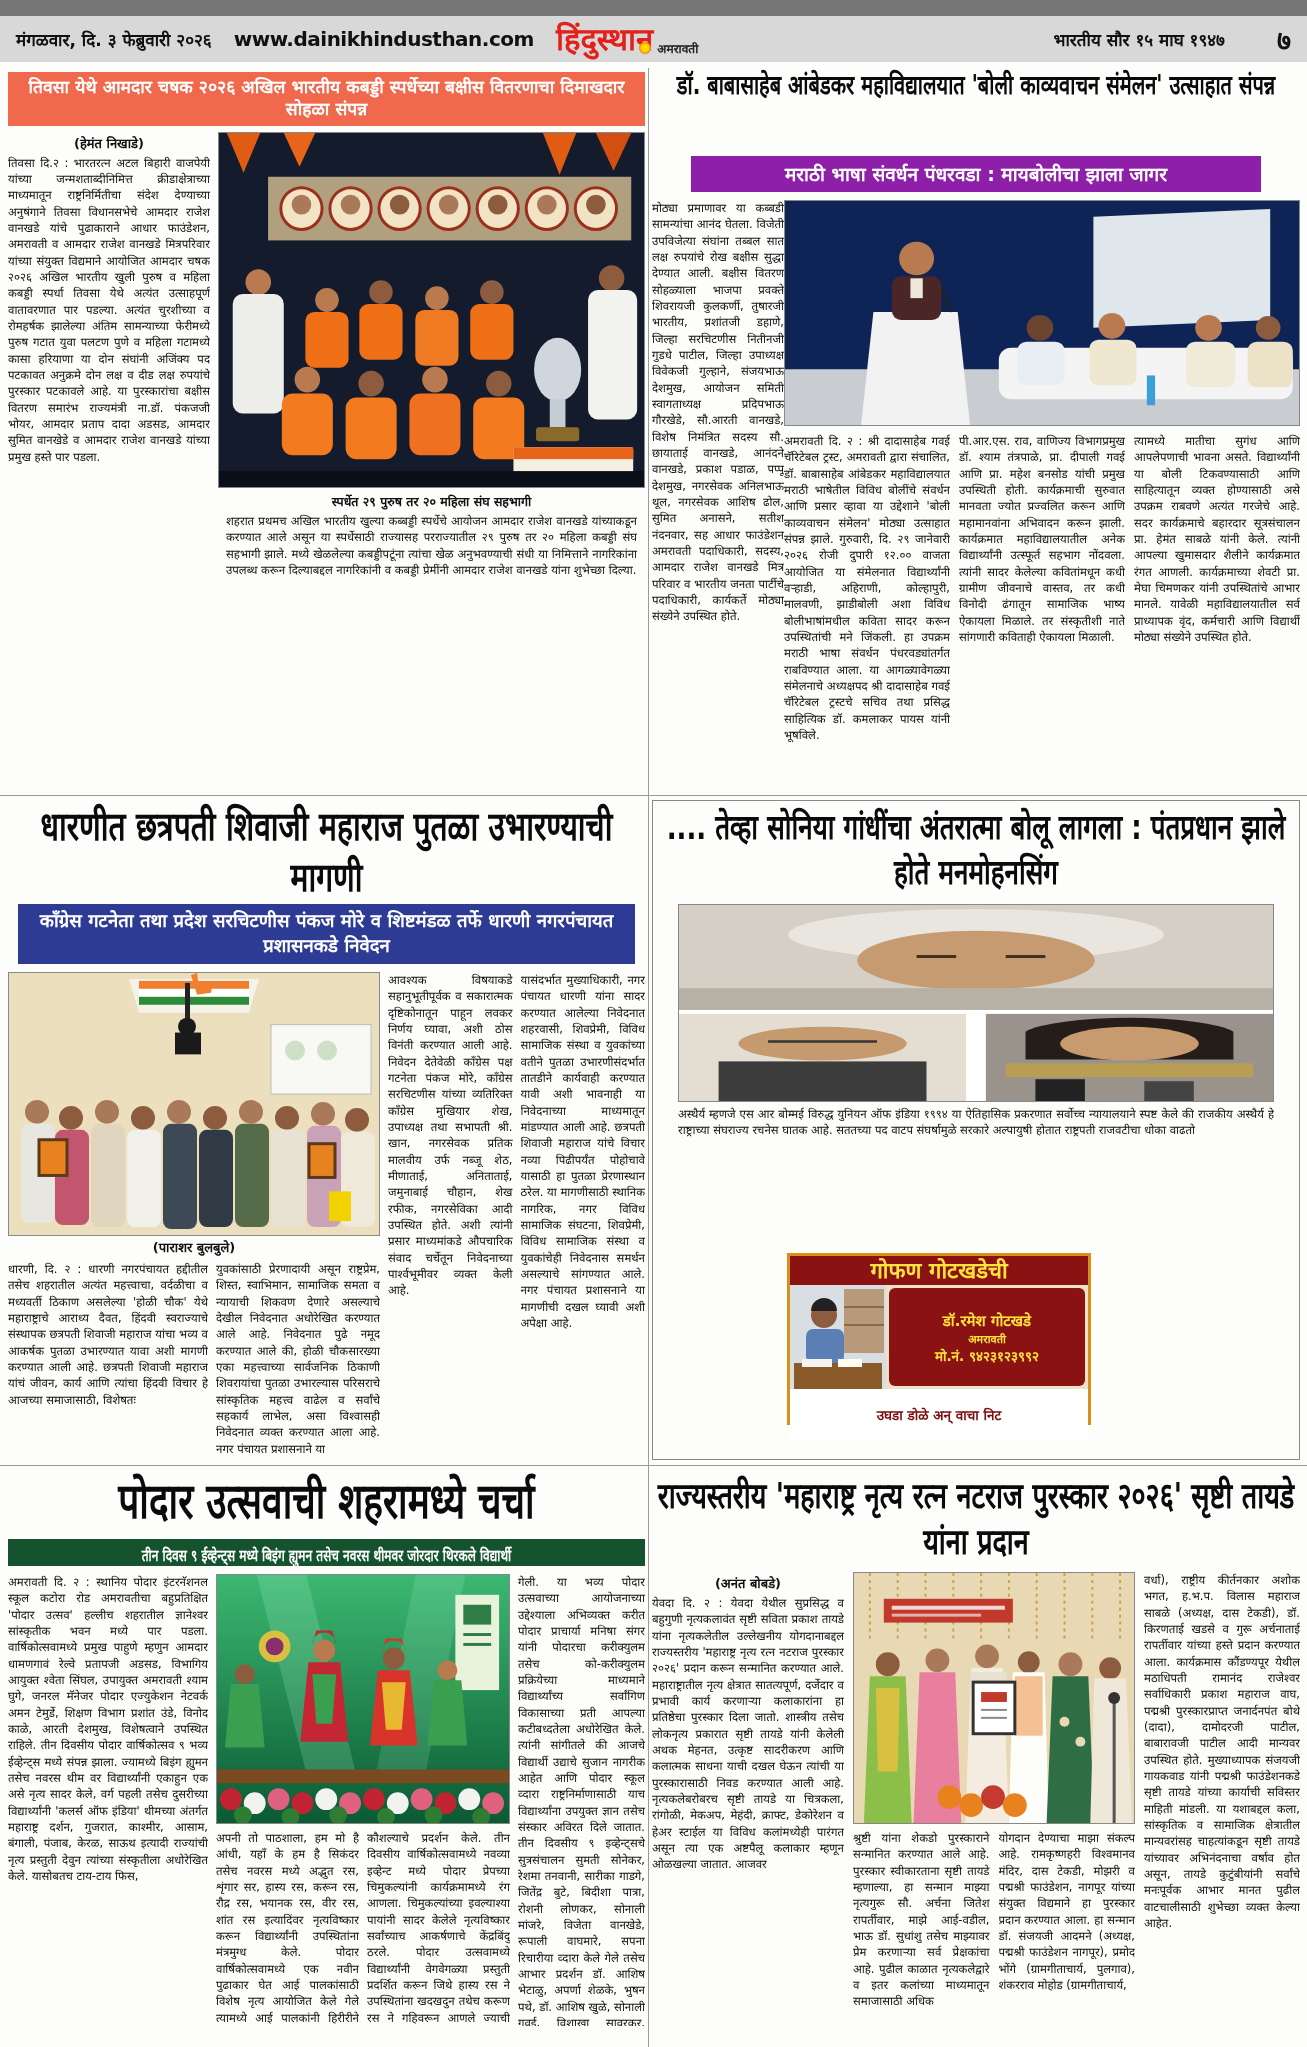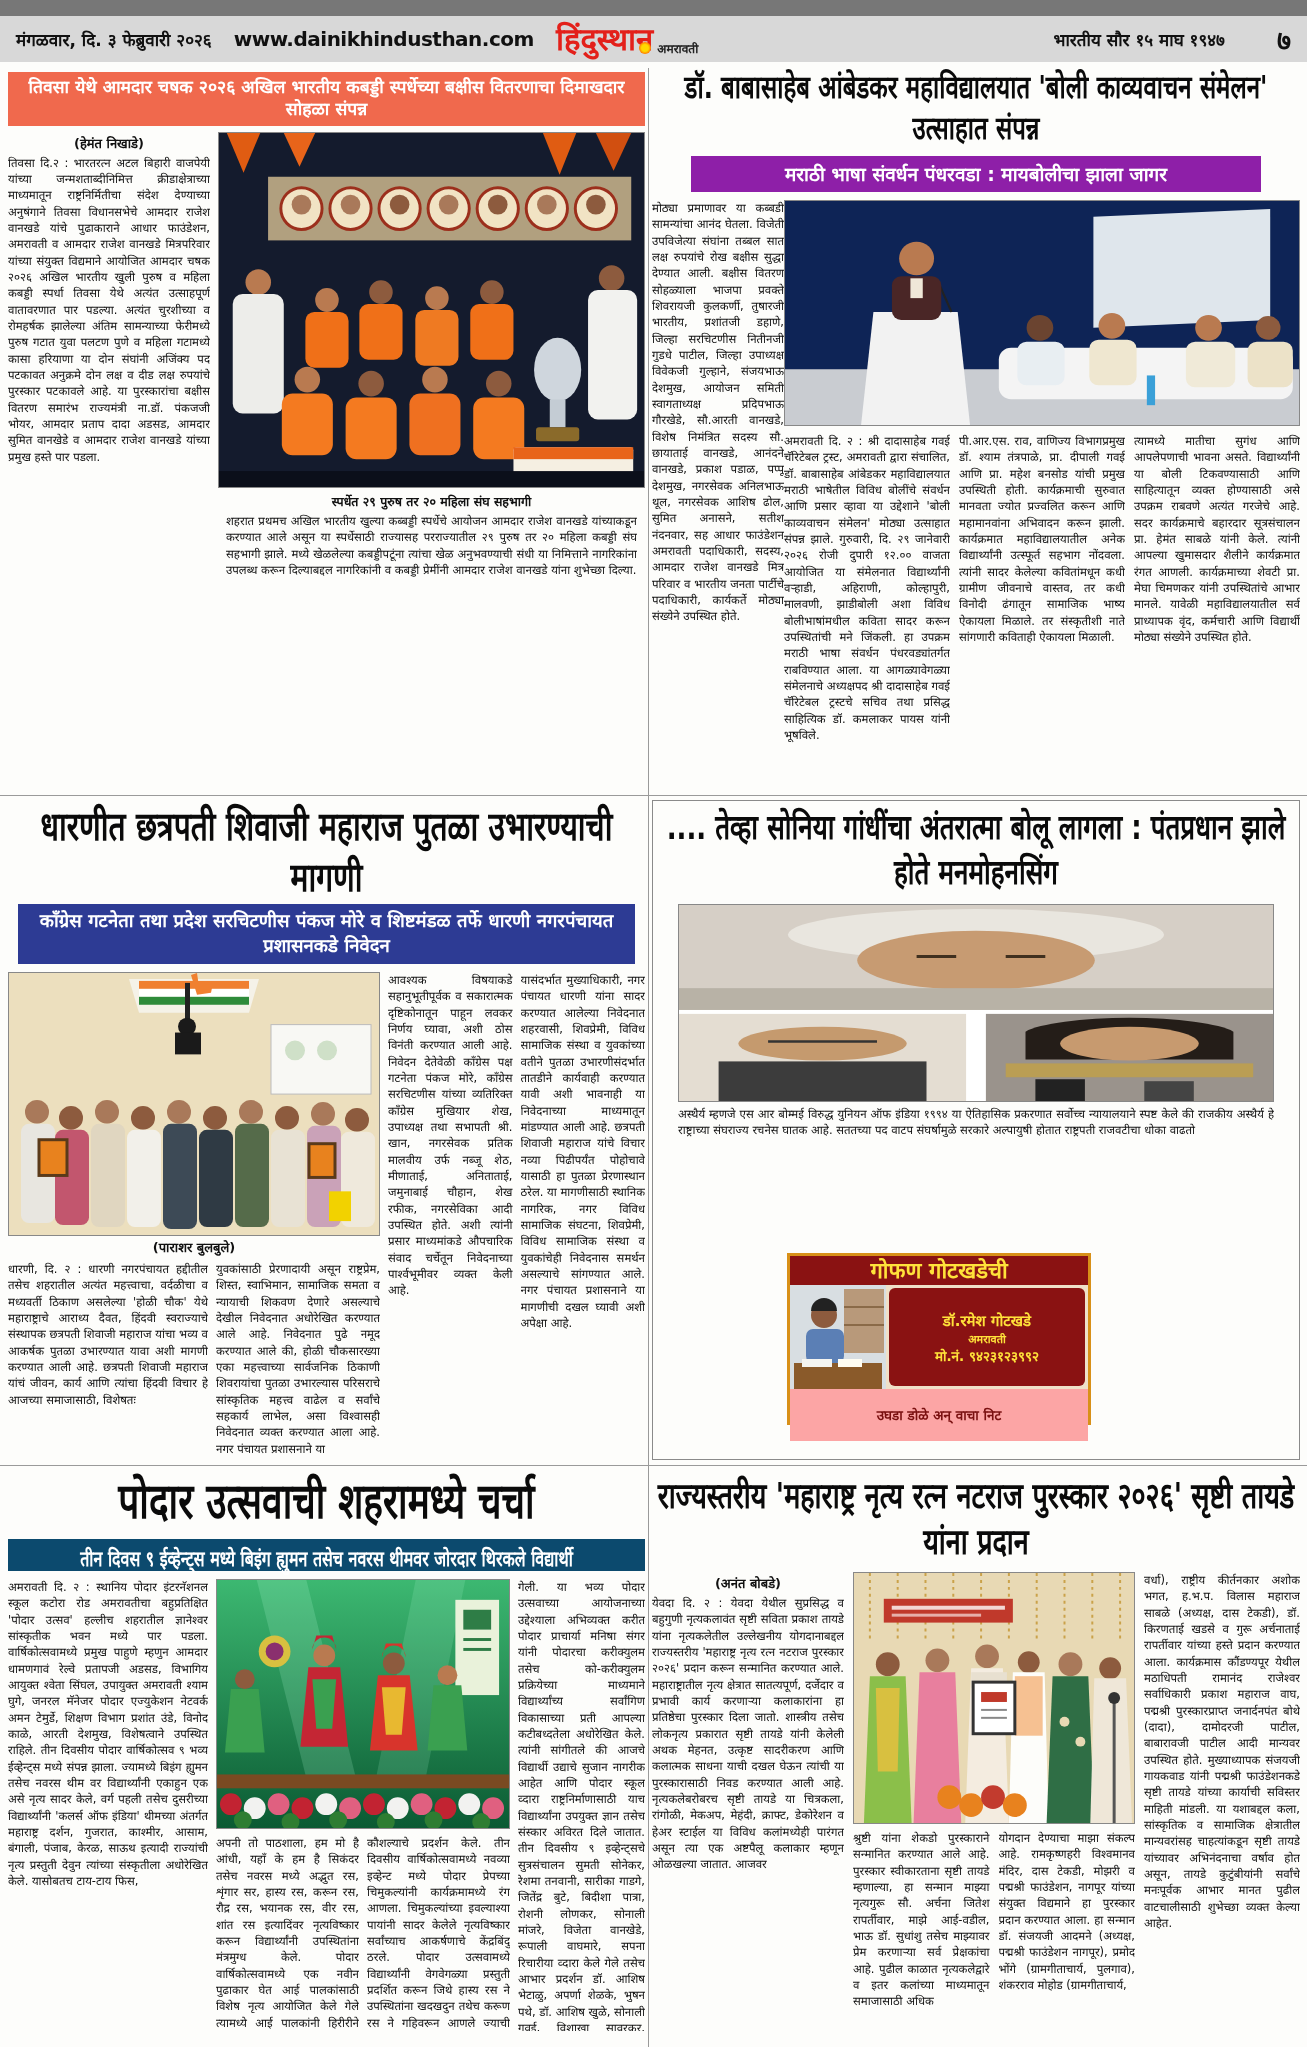--- a/index.html
+++ b/index.html
@@ -35,21 +35,21 @@
   #art1 .hl{font-size:23px;line-height:1.28;height:72px;}
   #art1 .banner{background:#f0694d;font-size:17.5px;line-height:1.25;padding:5px 6px;margin-top:4px;}
   .a1body{margin-top:6px;display:flex;gap:8px;height:584px;}
   .a1c1{width:202px;flex:none;height:100%;}
   .a1right{flex:1;display:flex;flex-direction:column;gap:6px;}
   .ph-kabaddi{height:356px;flex:none;}
   .a1sub{flex:1;display:flex;gap:8px;overflow:hidden;}
   .a1sub .col{flex:1;}
   
   #art2{left:652px;top:52px;width:648px;height:724px;}
-  #art2 .hl{font-size:24px;line-height:1.3;height:84px;}
+  #art2 .hl{font-size:20px;line-height:1.3;height:84px;}
   .banner-purple{background:#8e1fa8;font-size:19px;padding:5px 4px;width:88%;margin:4px auto 0;}
   .a2body{margin-top:8px;display:flex;height:578px;}
   .railcol{width:132px;flex:none;}
   .a2main{flex:1;display:flex;flex-direction:column;gap:7px;}
   .ph-boli{height:226px;flex:none;}
   .a2sub{flex:1;display:flex;gap:9px;overflow:hidden;}
   .a2sub .col{flex:1;}
   
   #art3{left:8px;top:784px;width:637px;height:660px;}
   #art3 .hl{font-size:30px;line-height:1.3;height:102px;}
@@ -71,25 +71,25 @@
          border:3px solid #d89018;display:flex;flex-direction:column;z-index:5;}
   .ad-title{color:#ffe23a;font-weight:bold;font-size:22px;text-align:center;line-height:1.2;padding:2px 0 1px;}
   .ad-row{flex:1;display:flex;background:#efe0c8;}
   .ad-photo{width:96px;flex:none;position:relative;}
   .ad-photo svg{display:block;width:100%;height:100%;}
   .ad-right{flex:1;background:#8a1212;margin:3px;border-radius:6px;color:#ffe23a;text-align:center;
             display:flex;flex-direction:column;justify-content:center;gap:1px;}
   .ad-name{font-size:15px;font-weight:bold;}
   .ad-city{font-size:11px;font-weight:bold;}
   .ad-phone{font-size:13.5px;font-weight:bold;}
-  .ad-tag{background:#fca5a5;color:#7a1010;font-weight:bold;text-align:center;font-size:13.5px;padding:17px 0;}
+  .ad-tag{background:#ffffff;color:#7a1010;font-weight:bold;text-align:center;font-size:13.5px;padding:17px 0;}
   
   #art5{left:8px;top:1456px;width:637px;height:575px;}
   #art5 .hl{font-size:37px;line-height:1.25;height:62px;}
-  .banner-red{background:#0c4a6e;font-size:16px;padding:5px 4px;margin-top:5px;}
+  .banner-red{background:#14532d;font-size:12px;padding:5px 4px;margin-top:5px;}
   .a5body{margin-top:8px;display:flex;gap:8px;height:452px;}
   .a5c1{width:200px;flex:none;}
   .a5mid{width:294px;flex:none;display:flex;flex-direction:column;gap:6px;}
   .ph-podar{height:250px;flex:none;}
   .a5sub{flex:1;display:flex;gap:8px;overflow:hidden;}
   .a5sub .col{flex:1;}
   .a5c4{flex:1;}
   
   #art6{left:652px;top:1456px;width:648px;height:575px;}
   #art6 .hl{font-size:27px;line-height:1.3;height:94px;}

